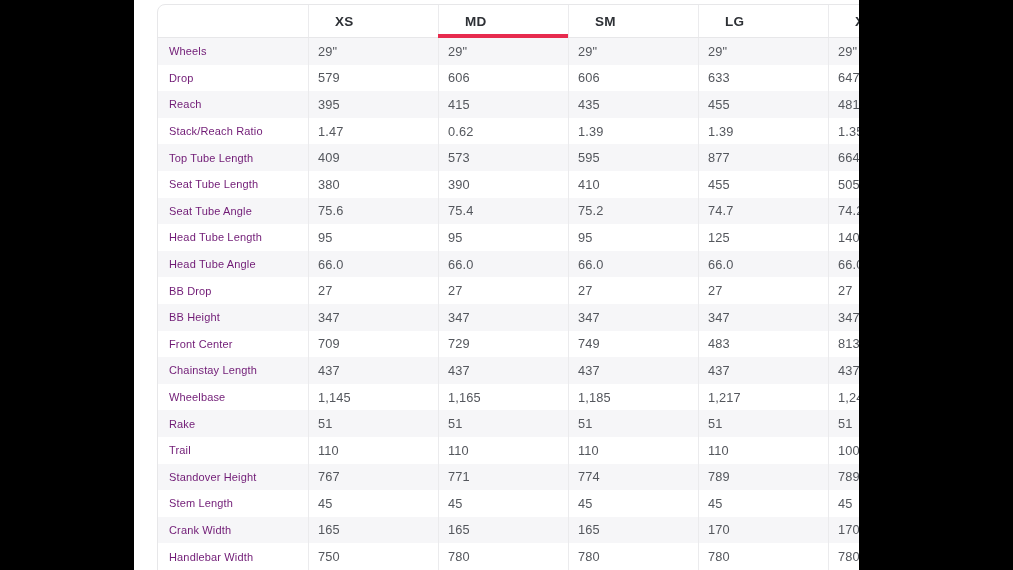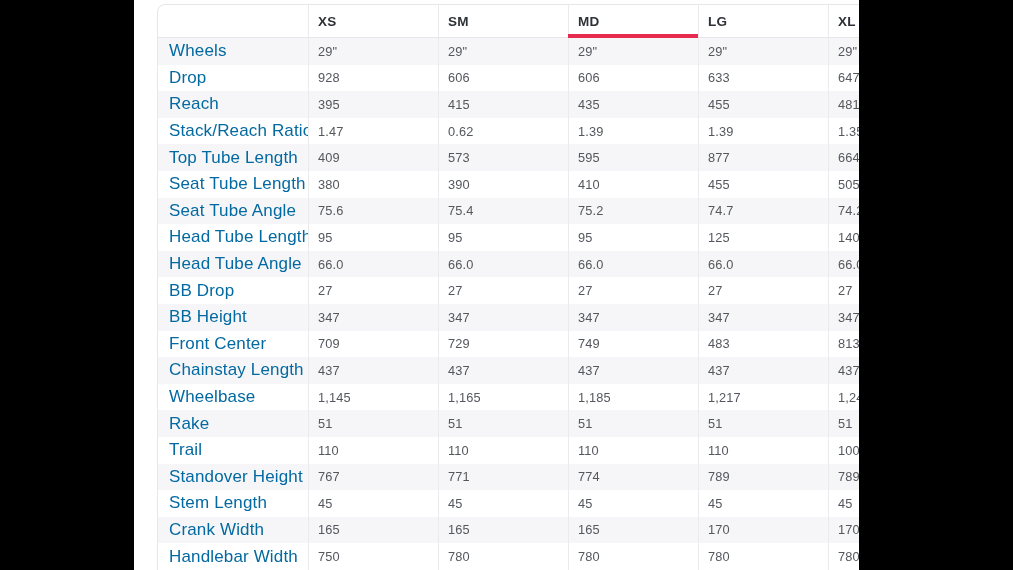--- a/index.html
+++ b/index.html
@@ -27,21 +27,21 @@
   }
   .header-row {
     display: grid;
     grid-template-columns: 150px repeat(5, 130px);
     height: 33px;
     border-bottom: 1px solid #e7e7e9;
   }
   .header-cell {
     display: flex;
     align-items: center;
-    padding-left: 9px;
+    padding-left: 26px;
     font-size: 13.5px;
     font-weight: 700;
     color: #2e3136;
     letter-spacing: 0.3px;
     position: relative;
     cursor: pointer;
   }
   .header-cell.data-col { border-left: 1px solid #ebebed; }
   .header-cell.active::after {
     content: "";
@@ -57,58 +57,58 @@
   }
   .row.stripe { background: #f6f6f8; }
   .cell {
     display: flex;
     align-items: center;
     overflow: hidden;
     white-space: nowrap;
   }
   .cell.label-cell {
     padding-left: 11px;
-    font-size: 17px;
-    color: #0369a1;
+    font-size: 11px;
+    color: #701a75;
     letter-spacing: 0.15px;
   }
   .cell.value-cell {
     padding-left: 9px;
     font-size: 12.8px;
     color: #54575d;
     letter-spacing: 0.15px;
     border-left: 1px solid #ebebed;
   }
 </style>
 </head>
 <body>
 
 <div class="stage">
   <div class="viewport">
     <div class="card">
       <div class="header-row" id="header-row">
         <div class="header-cell"></div>
       <div class="header-cell data-col">XS</div>
+          <div class="header-cell data-col active">MD</div>
           <div class="header-cell data-col">SM</div>
-          <div class="header-cell data-col active">MD</div>
           <div class="header-cell data-col">LG</div>
           <div class="header-cell data-col">XL</div>
         </div>
       <div id="body-rows">
           <div class="row stripe">
             <div class="cell label-cell">Wheels</div>
             <div class="cell value-cell">29"</div>
             <div class="cell value-cell">29"</div>
             <div class="cell value-cell">29"</div>
             <div class="cell value-cell">29"</div>
             <div class="cell value-cell">29"</div>
           </div>
           <div class="row">
             <div class="cell label-cell">Drop</div>
-            <div class="cell value-cell">928</div>
+            <div class="cell value-cell">579</div>
             <div class="cell value-cell">606</div>
             <div class="cell value-cell">606</div>
             <div class="cell value-cell">633</div>
             <div class="cell value-cell">647</div>
           </div>
           <div class="row stripe">
             <div class="cell label-cell">Reach</div>
             <div class="cell value-cell">395</div>
             <div class="cell value-cell">415</div>
             <div class="cell value-cell">435</div>

